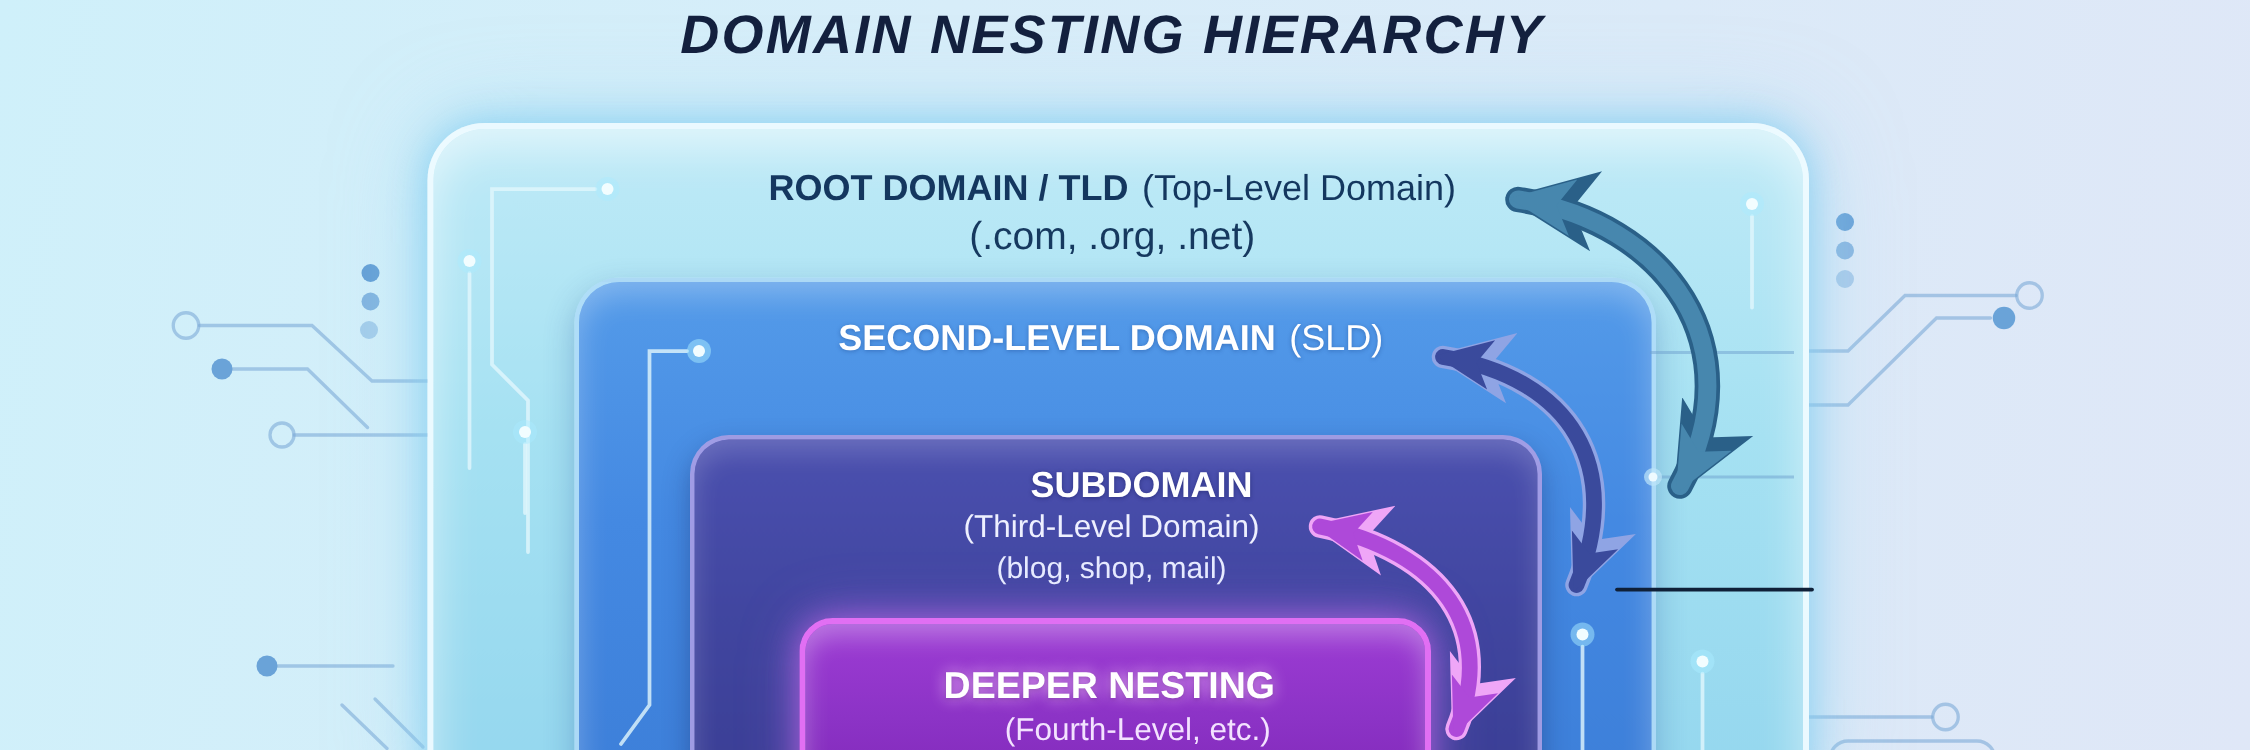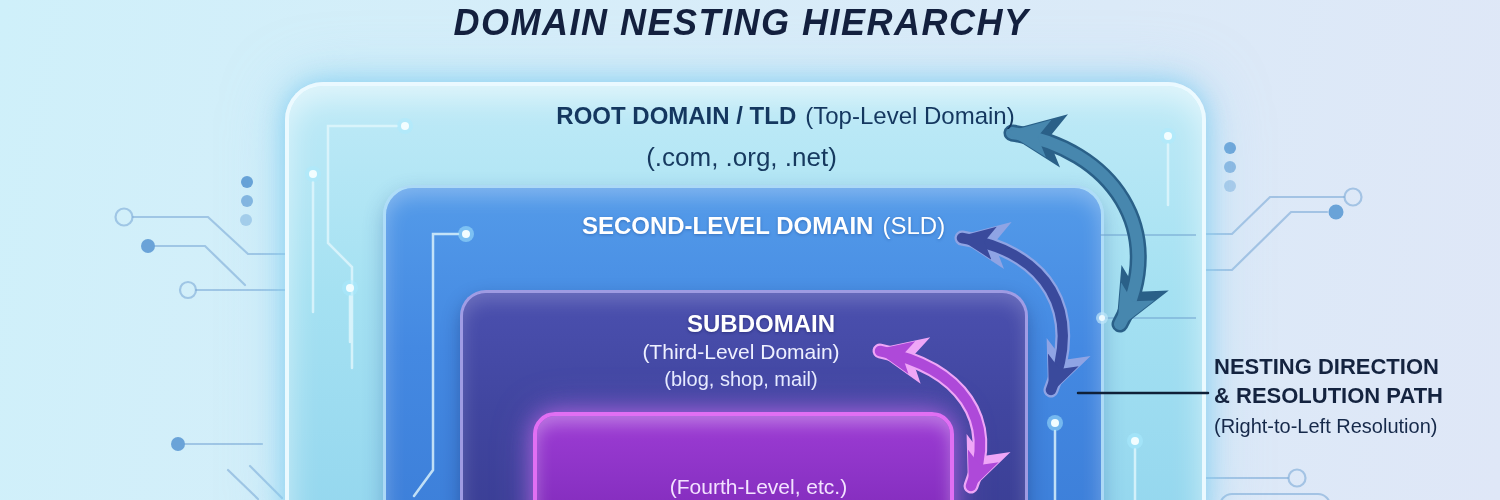--- a/index.html
+++ b/index.html
@@ -25,23 +25,23 @@
     border:3px solid rgba(170,165,235,.9);
     box-shadow:0 8px 18px rgba(18,28,85,.35),inset 0 8px 18px rgba(255,255,255,.18);}
   .box4{left:533px;top:412px;width:413px;height:125px;border-radius:22px;
     background:linear-gradient(180deg,#9d3cd4 0%,#8c33c6 50%,#7e26b6 100%);
     border:4px solid #e16ff3;
     box-shadow:0 0 22px rgba(216,105,245,.6),0 0 40px rgba(200,120,250,.35),inset 0 8px 16px rgba(255,255,255,.3);}
 
   
   .t{position:absolute;text-align:center;white-space:nowrap;}
   .title{left:285px;width:913px;top:2px;font-size:36px;font-weight:800;letter-spacing:1.5px;color:#13203e;font-style:italic;}
-  .lv1a{left:285px;width:913px;top:102px;font-size:24px;font-weight:700;color:#14375f;padding-left:44px;}
+  .lv1a{left:285px;width:913px;top:112px;font-size:24px;font-weight:700;color:#14375f;}
   .lv1b{left:285px;width:913px;top:142px;font-size:26px;font-weight:400;color:#16395f;}
-  .lv2a{left:383px;width:715px;top:212px;font-size:24px;font-weight:700;color:#ffffff;text-shadow:0 1px 3px rgba(20,60,130,.4);padding-left:23px;}
+  .lv2a{left:383px;width:715px;top:212px;font-size:24px;font-weight:700;color:#ffffff;text-shadow:0 1px 3px rgba(20,60,130,.4);}
   .lv2b{left:383px;width:715px;top:244px;font-size:20px;font-weight:400;color:#eaf4ff;text-shadow:0 1px 2px rgba(20,60,130,.35);}
   .lv3a{left:460px;width:562px;top:310px;font-size:24px;font-weight:700;color:#ffffff;text-shadow:0 1px 3px rgba(15,20,80,.45);margin-left:20px;}
   .lv3b{left:460px;width:562px;top:340px;font-size:21px;font-weight:400;color:#eef0ff;}
   .lv3c{left:460px;width:562px;top:368px;font-size:20px;font-weight:400;color:#e6eaff;}
   .lv4a{left:533px;width:413px;top:443px;font-size:25px;font-weight:700;color:#ffffff;text-shadow:0 0 10px rgba(255,210,255,.8),0 1px 3px rgba(80,10,120,.5);}
   .lv4b{left:533px;width:413px;top:475px;font-size:21px;font-weight:400;color:#f3e2ff;padding-left:19px;}
   .qual{font-weight:400;margin-left:9px;}
   .callout{position:absolute;left:1214px;top:352px;width:282px;text-align:left;line-height:29px;}
   .callout .b{font-size:22px;font-weight:700;color:#14233f;display:block;}
   .callout .r{font-size:20px;font-weight:400;color:#16294a;display:block;margin-top:2px;}
@@ -166,21 +166,17 @@
 
   <div class="t lv1a"><span>ROOT DOMAIN / TLD</span><span class="qual">(Top-Level Domain)</span></div>
   <div class="t lv1b">(.com, .org, .net)</div>
 
   <div class="t lv2a"><span>SECOND-LEVEL DOMAIN</span><span class="qual">(SLD)</span></div>
 
   <div class="t lv3a">SUBDOMAIN</div>
   <div class="t lv3b">(Third-Level Domain)</div>
   <div class="t lv3c">(blog, shop, mail)</div>
 
+  <div class="t lv4a">DEEPER NESTING</div>
   <div class="t lv4b">(Fourth-Level, etc.)</div>
 
-  <div class="callout">
-    <span class="b">NESTING DIRECTION</span>
-    <span class="b">&amp; RESOLUTION PATH</span>
-    <span class="r">(Right-to-Left Resolution)</span>
-  </div>
 
 </div>
 
 </body></html>

